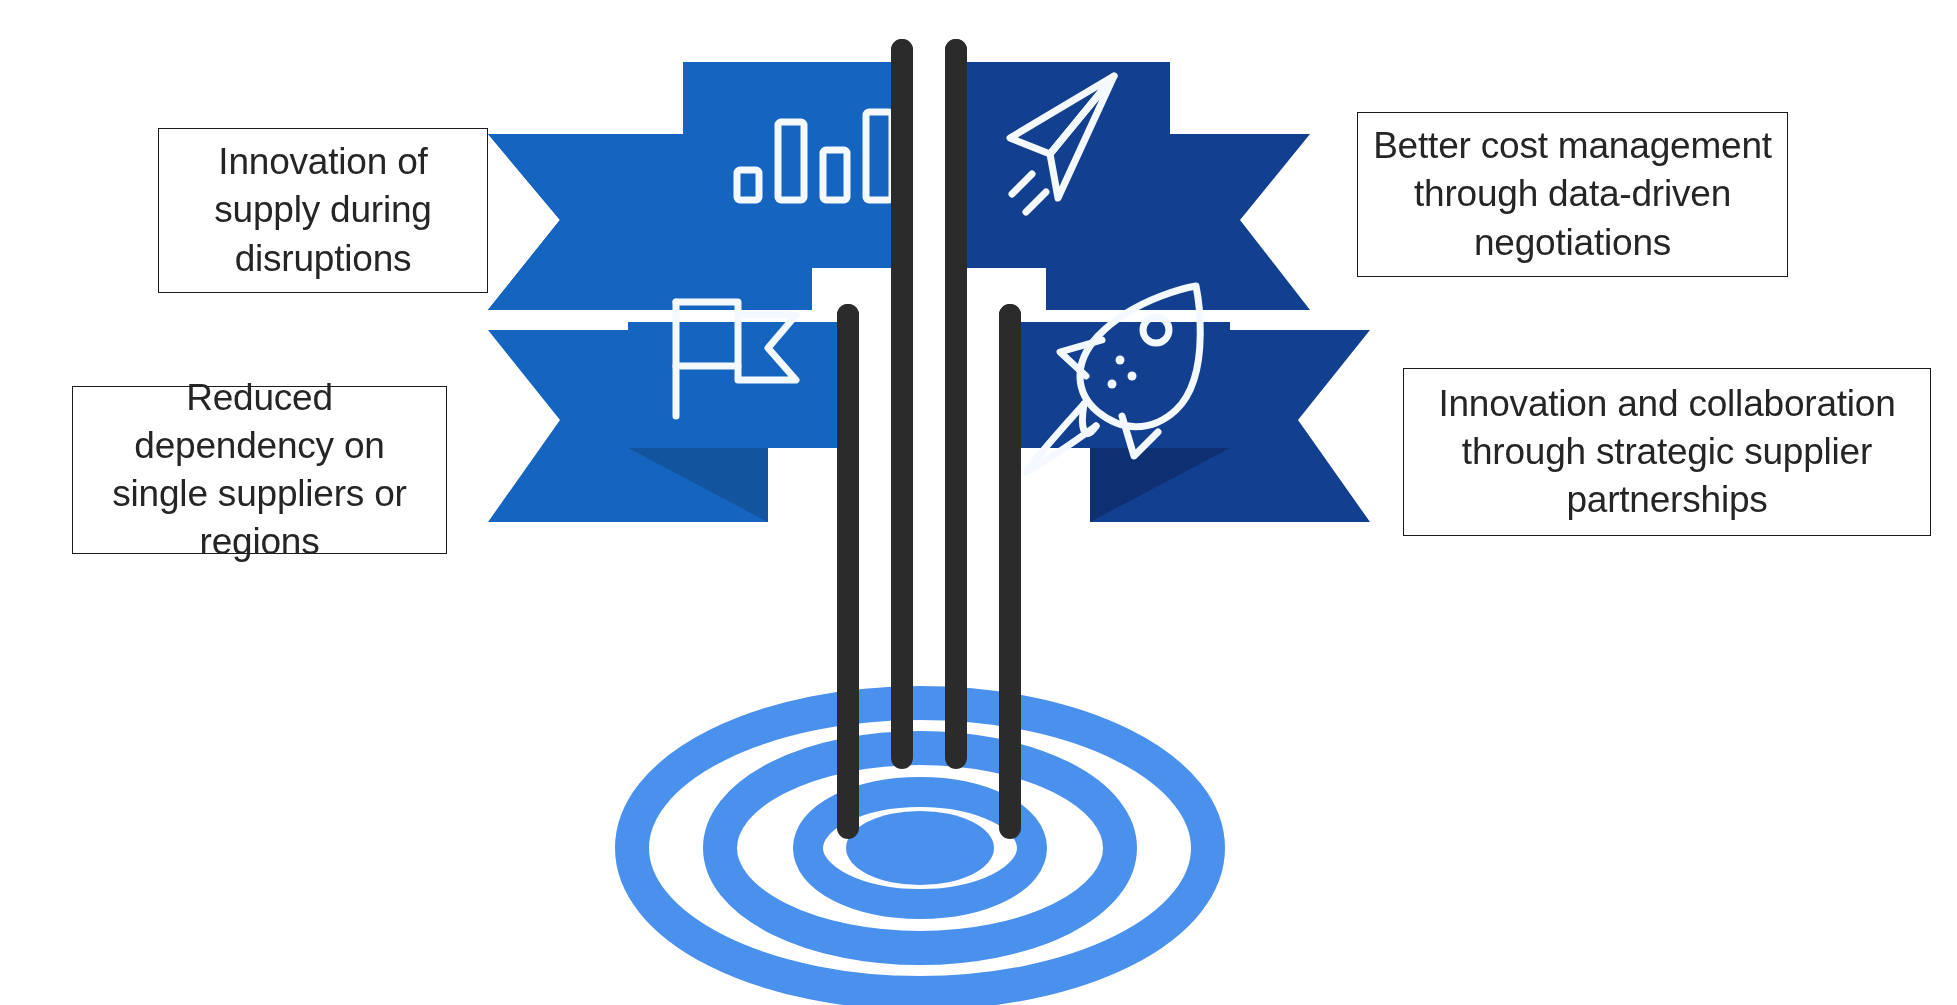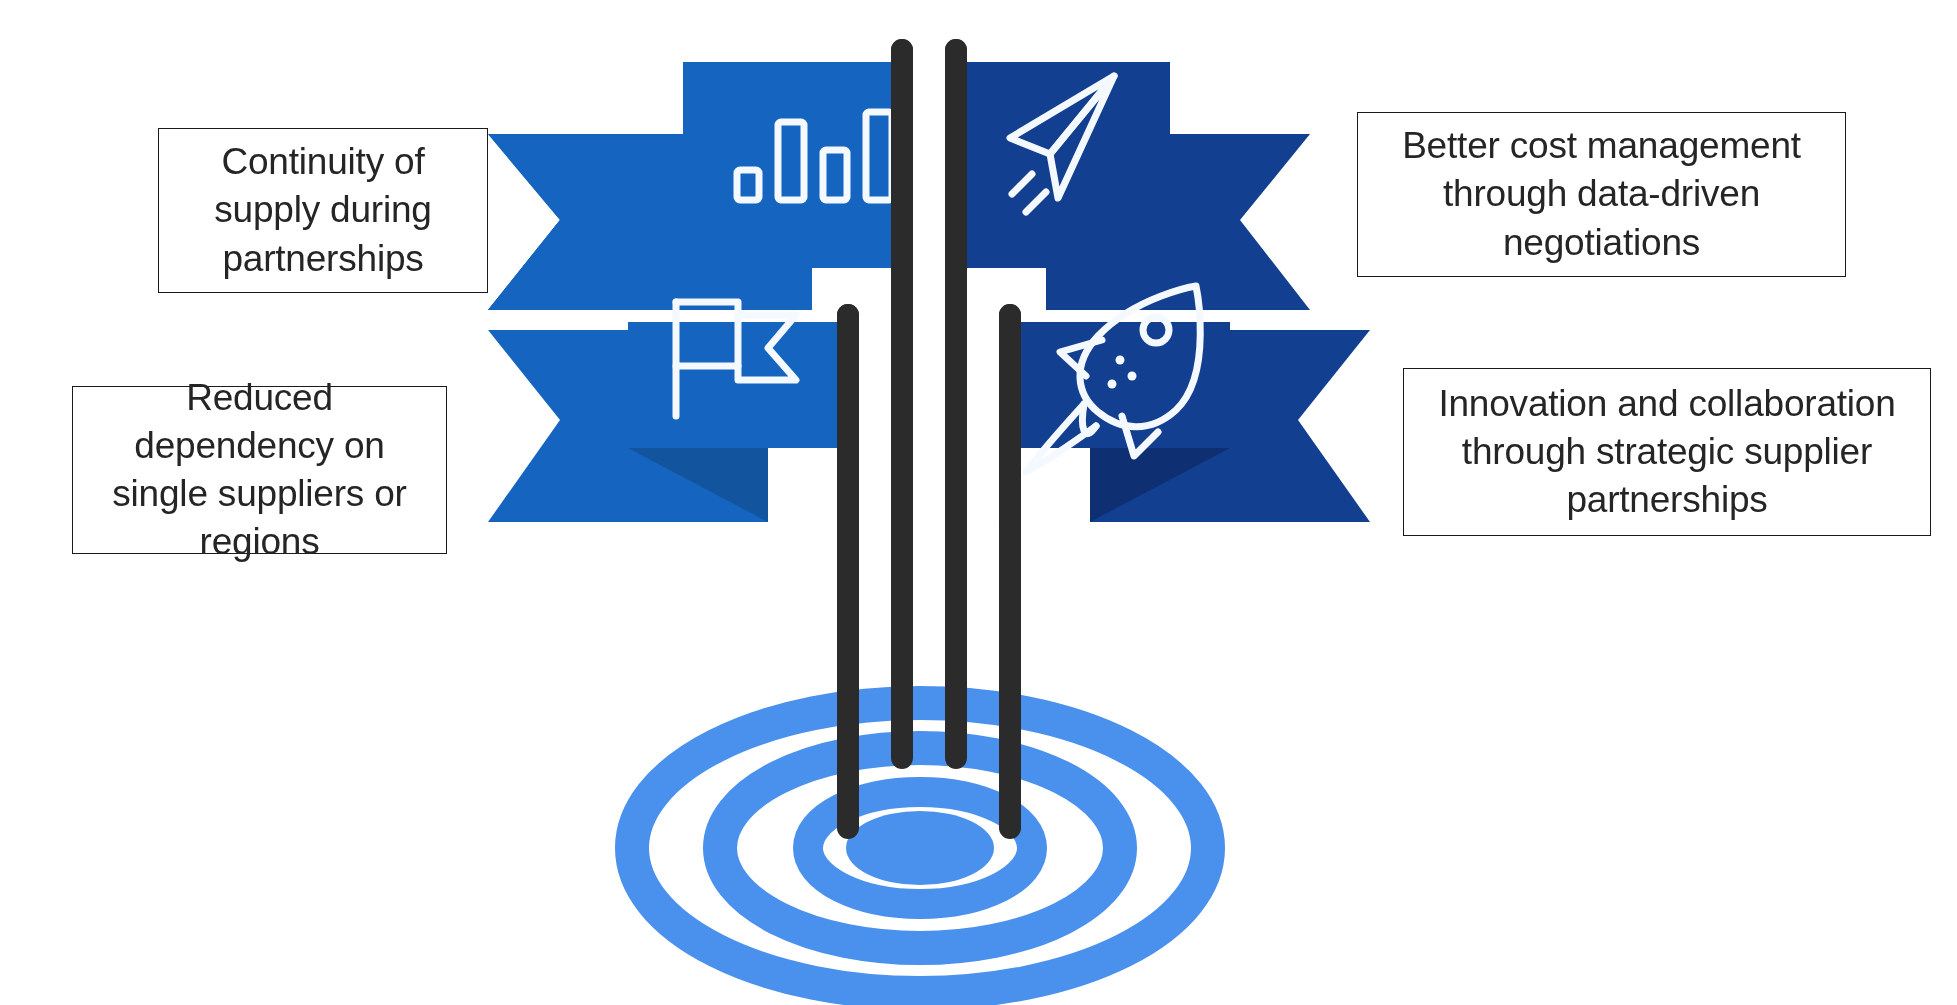--- a/index.html
+++ b/index.html
@@ -39,21 +39,21 @@
     text-align: center;
     line-height: 1.30;
     font-size: 37px;
     letter-spacing: -0.2px;
     padding: 6px 14px;
   }
   .callout span { display: block; width: 100%; }
 
   
   #callout-continuity  { left: 158px;  top: 128px; width: 330px; height: 165px; }
-  #callout-cost        { left: 1357px; top: 112px; width: 489px; height: 165px; }
+  #callout-cost        { left: 1357px; top: 112px; width: 431px; height: 165px; }
   #callout-dependency  { left: 72px;   top: 386px; width: 375px; height: 168px; }
   #callout-innovation  { left: 1403px; top: 368px; width: 528px; height: 168px; }
 </style>
 </head>
 <body>
 
 <div id="stage" style="background: rgb(255, 255, 255);">
 
   <svg id="art" viewBox="0 0 1957 1005" xmlns="http://www.w3.org/2000/svg">
 
@@ -173,21 +173,21 @@
 
     <g stroke="#2b2b2b" stroke-linecap="round" fill="none">
       <path d="M 848 315 L 848 520" stroke-width="22"></path>
       <path d="M 902 50 L 902 320" stroke-width="22"></path>
       <path d="M 956 50 L 956 320" stroke-width="22"></path>
       <path d="M 1010 315 L 1010 520" stroke-width="22"></path>
     </g>
   </svg>
 
   <div class="callout" id="callout-continuity" style="border-color: rgb(26, 26, 26); color: rgb(37, 37, 37);">
-    <span>Continuity of supply during partnerships</span>
+    <span>Innovation of supply during disruptions</span>
   </div>
 
   <div class="callout" id="callout-cost" style="border-color: rgb(26, 26, 26); color: rgb(37, 37, 37);">
     <span>Better cost management through data-driven negotiations</span>
   </div>
 
   <div class="callout" id="callout-innovation" style="border-color: rgb(26, 26, 26); color: rgb(37, 37, 37);">
     <span>Innovation and collaboration through strategic supplier partnerships</span>
   </div>
 

